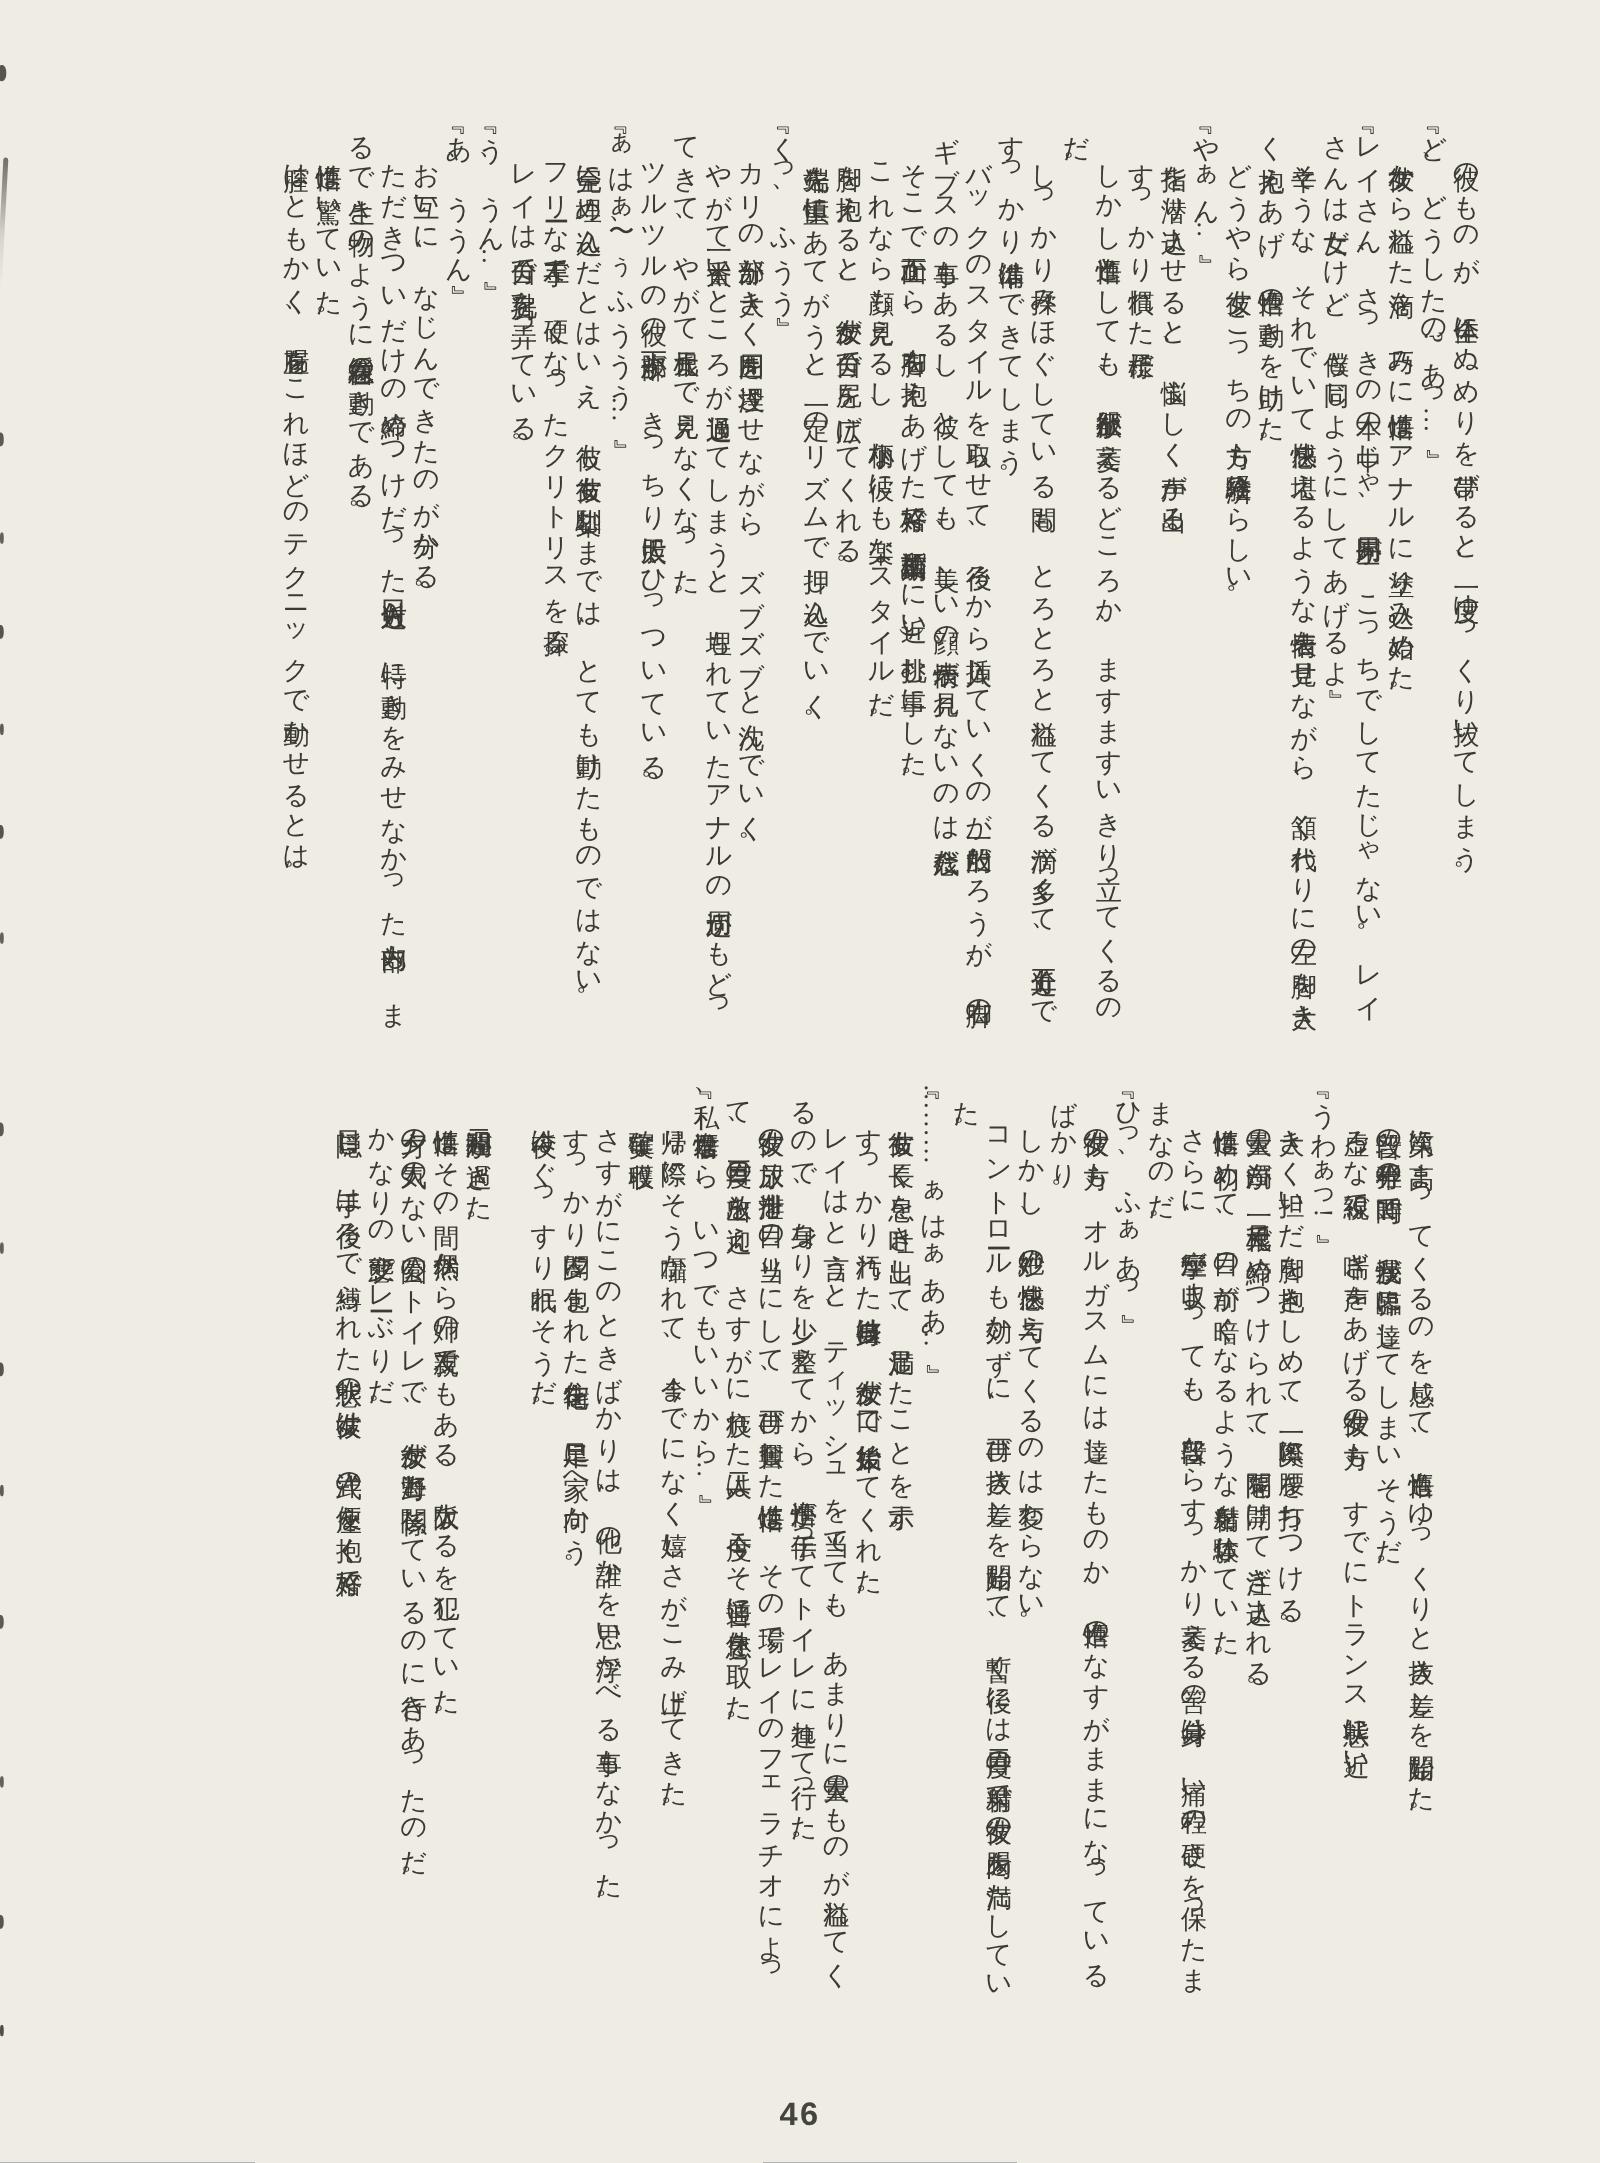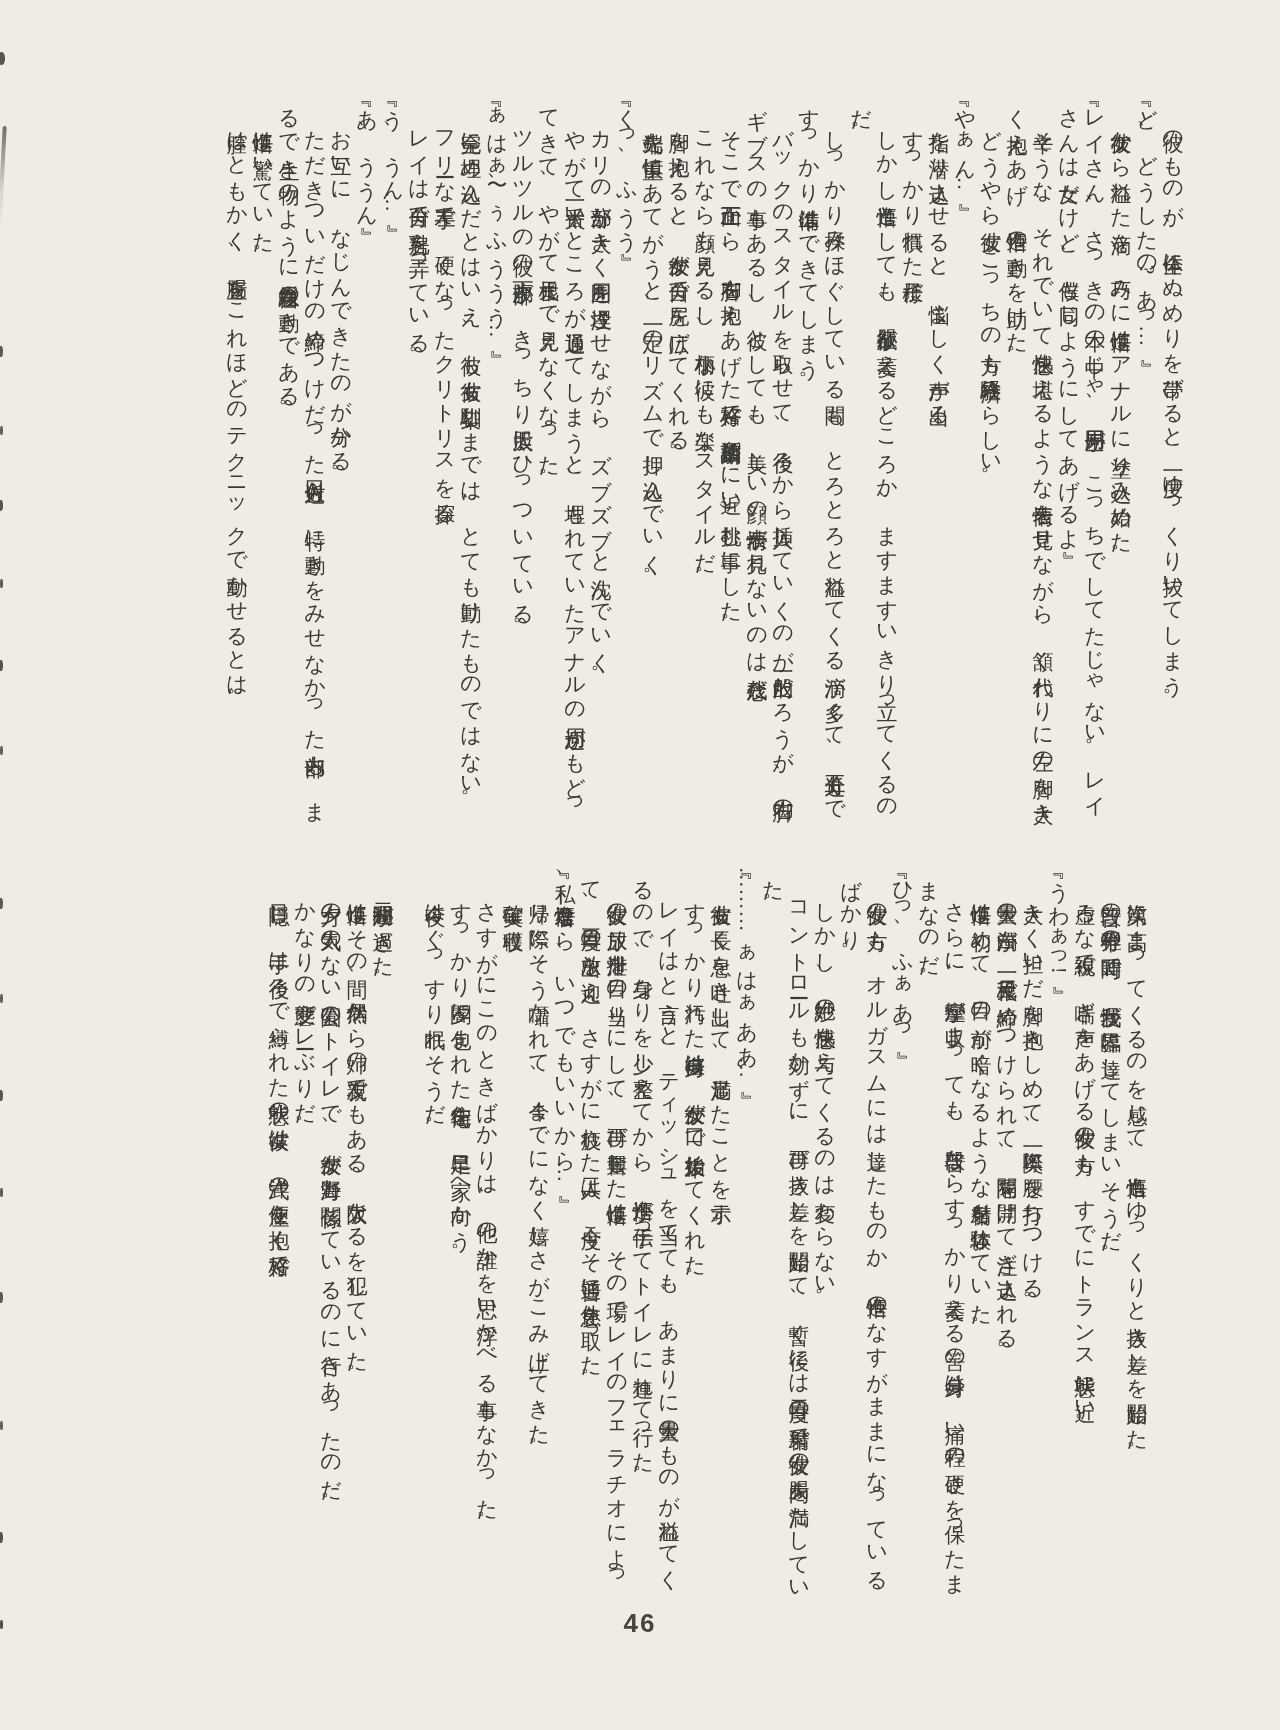--- a/index.html
+++ b/index.html
@@ -28,21 +28,21 @@
   }
   .vblock p{margin:0;padding:0;}
   .vblock p.narration{text-indent:21.8px;}
   .vblock p.dialogue{text-indent:0;}
   .vblock p.gap-before{margin-block-start:26px;}
   #block-top{top:94px;right:94px;height:724px;}
   #block-bottom{top:866px;right:130px;height:726px;}
   
   .page-number{
     position:absolute;
-    left:610px;top:1608px;
+    left:610px;top:1676px;
     width:60px;text-align:center;
     font-family:"Liberation Sans","DejaVu Sans",sans-serif;
     font-size:26px;font-weight:600;
     letter-spacing:2px;
     color:#45443d;
   }
   
   .binding-marks{
     position:absolute;left:-2px;top:52px;
     width:7px;height:13px;border-radius:45%;

